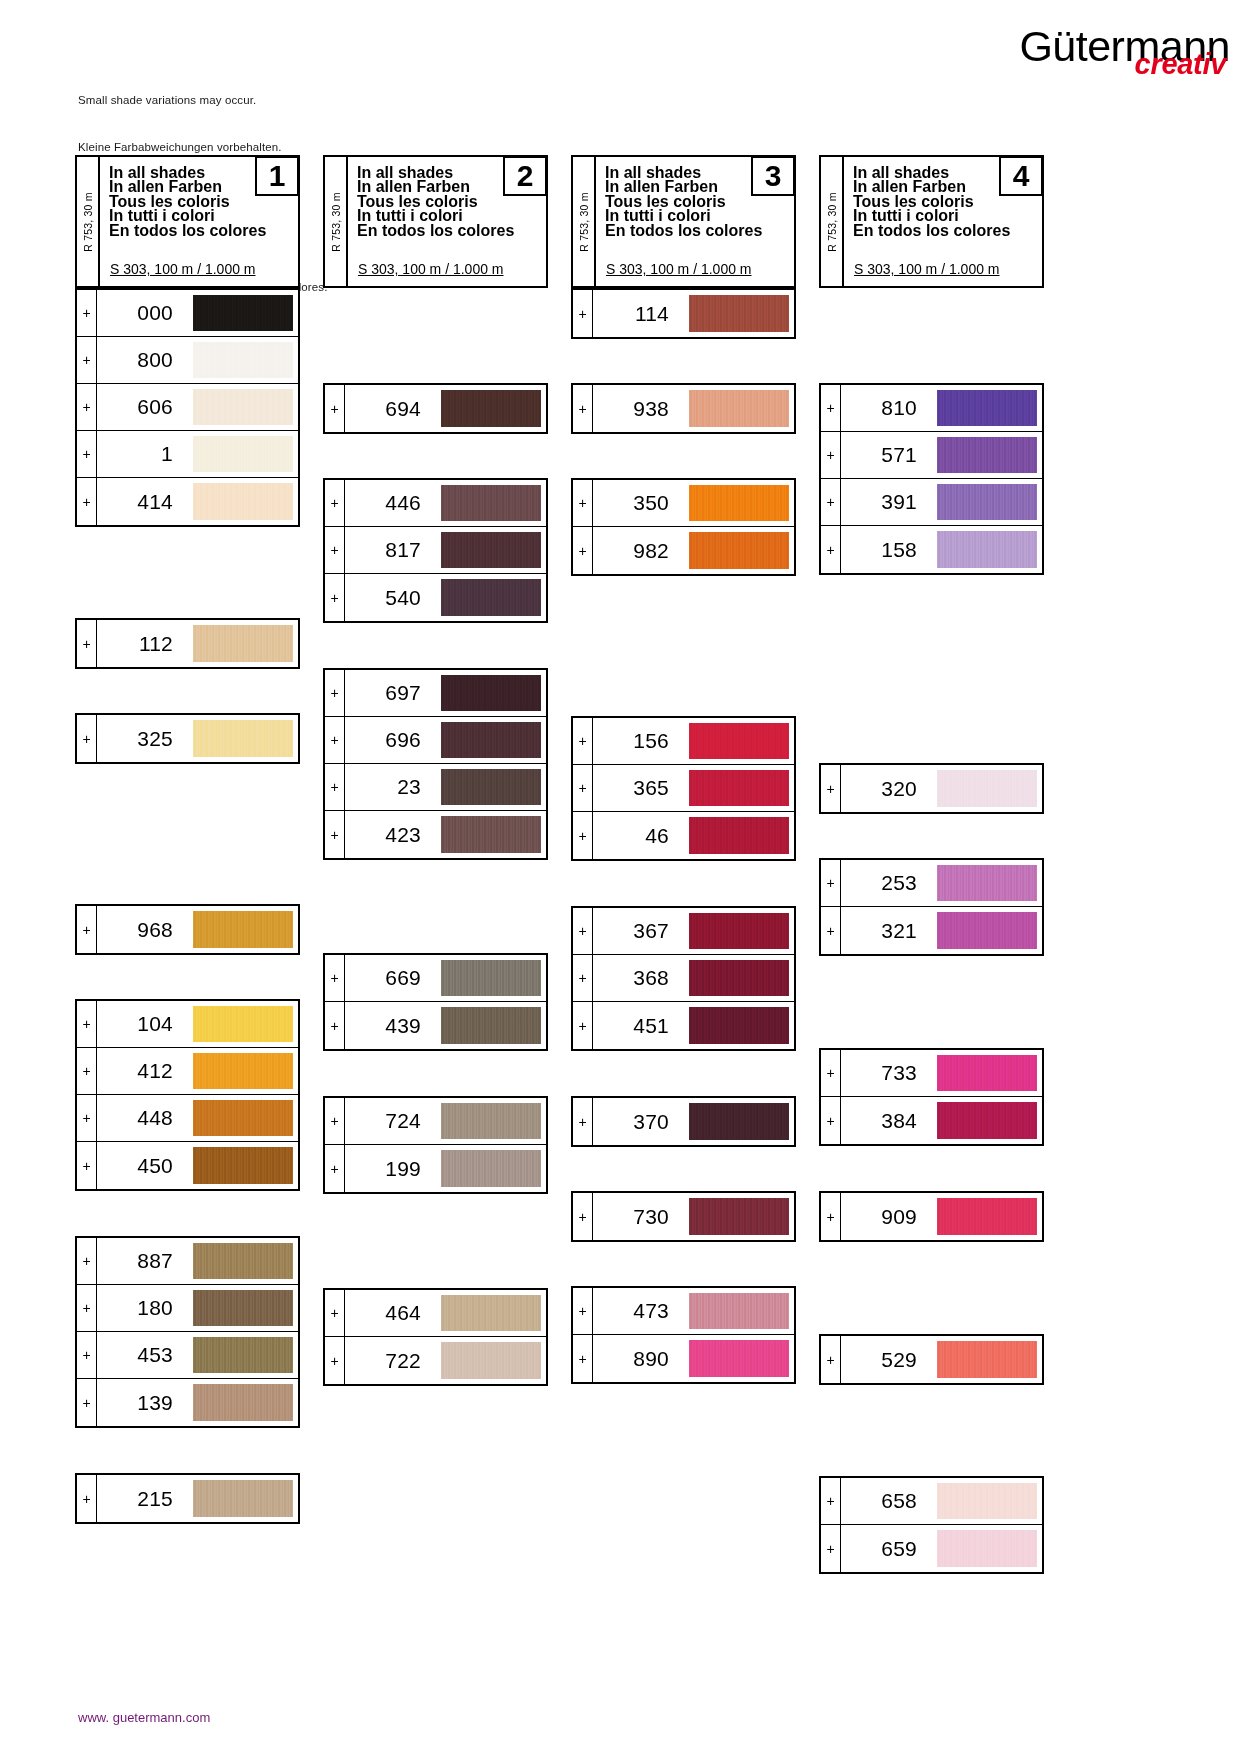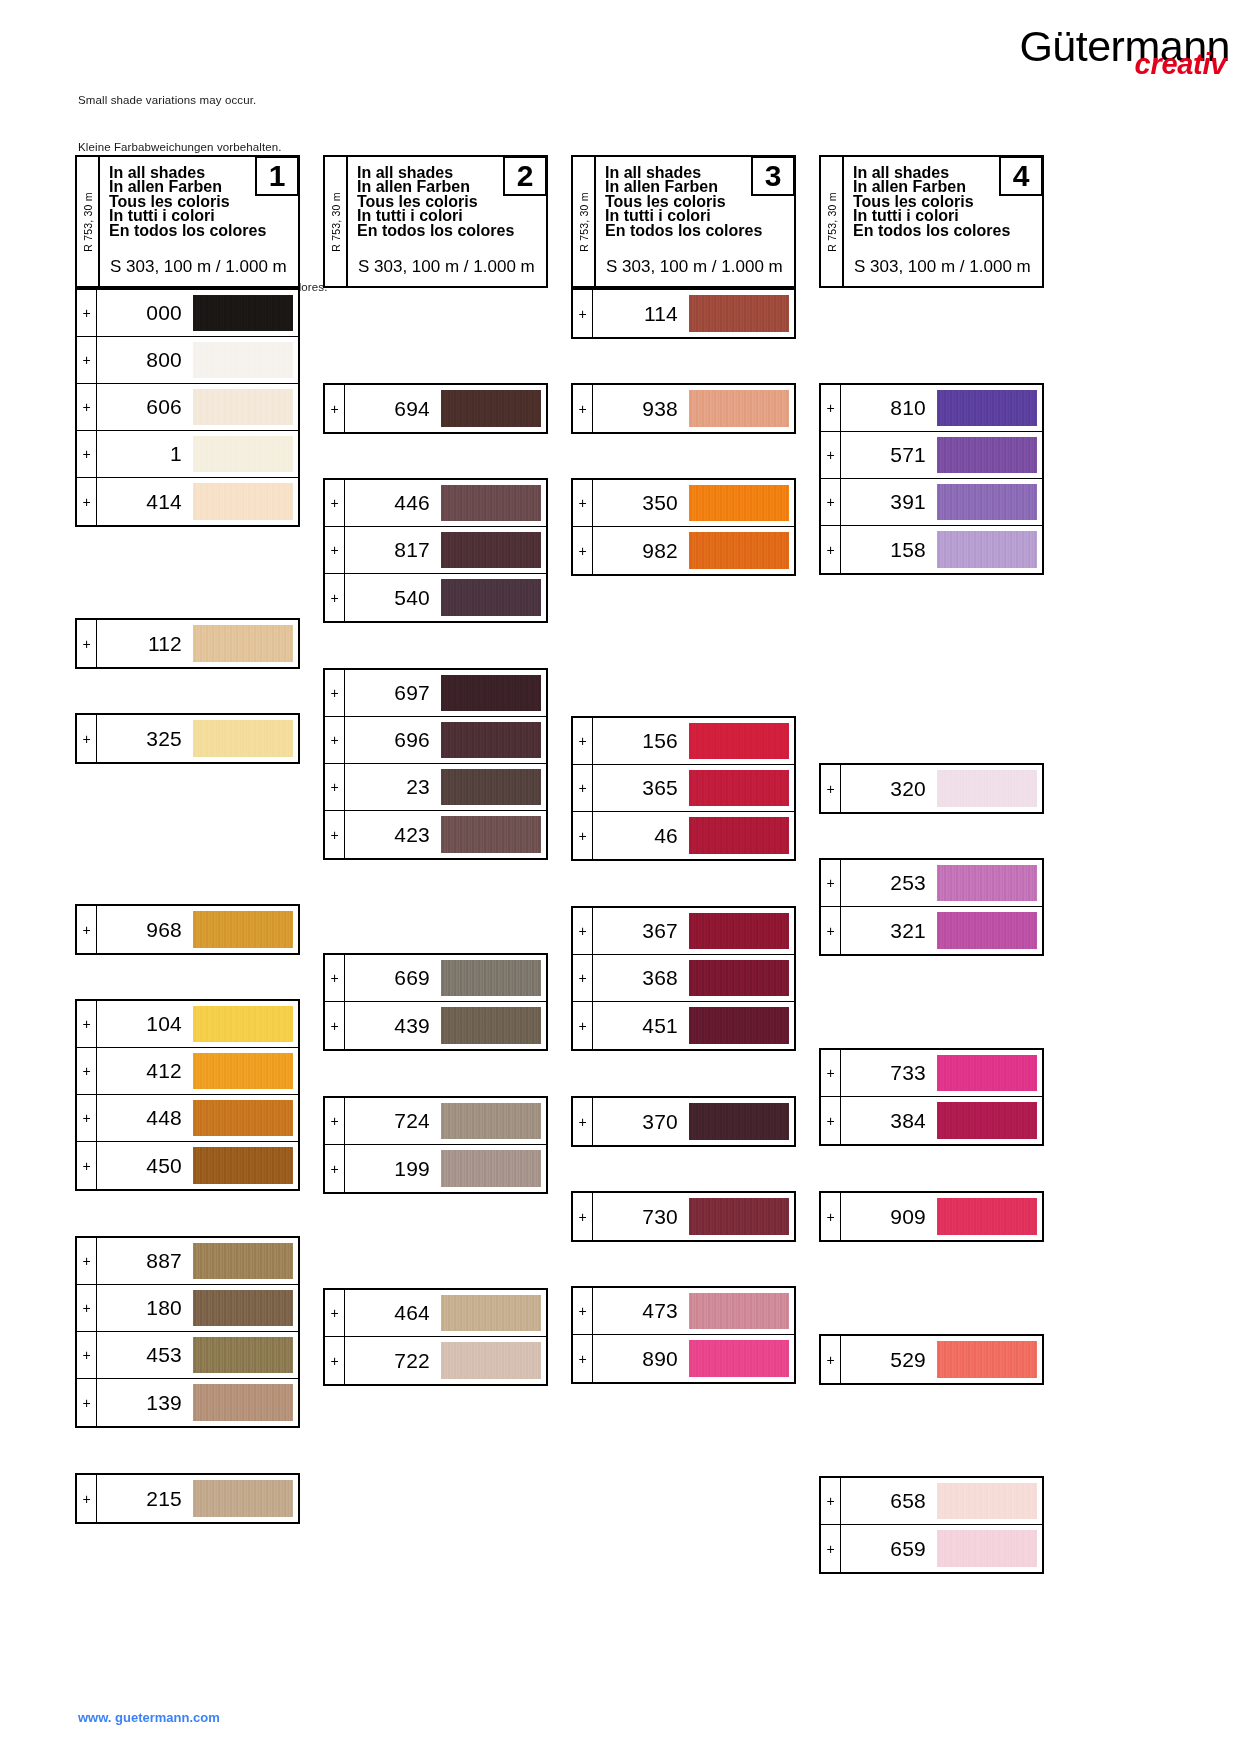--- a/index.html
+++ b/index.html
@@ -33,21 +33,21 @@
     display:block;
     font-family:"Liberation Sans",sans-serif;
     font-size:29px;font-weight:bold;font-style:italic;
     color:#e3001b;line-height:20px;
     margin-top:-12px;margin-right:4px;
     letter-spacing:-.3px;
   }
 
   #footer{
     position:absolute;left:78px;top:1710px;
-    font-size:13px;font-weight:bold;color:#3b82f6;
+    font-size:13px;font-weight:normal;color:#701a75;
   }
 
   
   .col{
     position:absolute;
     top:155px;
     width:225px;
   }
   .col-1{left:75px;}
   .col-2{left:323px;}
@@ -87,22 +87,23 @@
     width:44px;height:40px;
     border:2px solid #000;
     box-sizing:border-box;
     font-size:30px;font-weight:bold;
     display:flex;align-items:center;justify-content:center;
     background:#fff;
     line-height:1;
   }
   .colhead .sub{
     position:absolute;left:33px;bottom:9px;
-    font-size:17px;
+    font-size:14px;
     white-space:nowrap;
+    text-decoration:underline;
   }
 
   
   .colbody{position:relative;height:1460px;}
 
   .group{
     position:absolute;left:0;width:225px;
     border:2px solid #000;
     box-sizing:border-box;
     background:#fff;
@@ -119,21 +120,21 @@
     width:20px;
     border-right:1px solid #000;
     box-sizing:border-box;
     display:flex;align-items:center;justify-content:center;
     font-size:14px;line-height:1;
     flex:0 0 20px;
   }
   .row .code{
     flex:1 1 auto;
     display:flex;align-items:center;justify-content:flex-end;
-    padding-right:11px;
+    padding-right:20px;
     font-size:21px;
     letter-spacing:.01em;
   }
   .row .swatch{
     flex:0 0 100px;
     margin:5px 5px 5px 0;
     border-radius:0;
     position:relative;
     overflow:hidden;
   }

